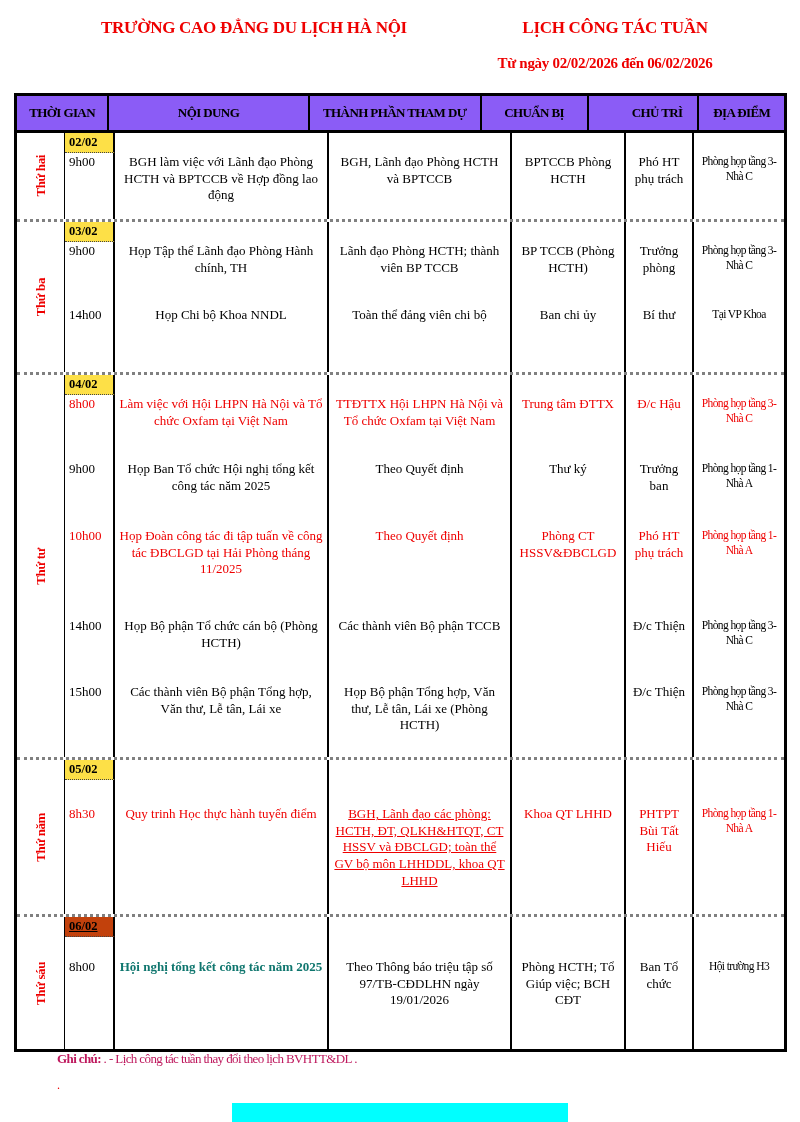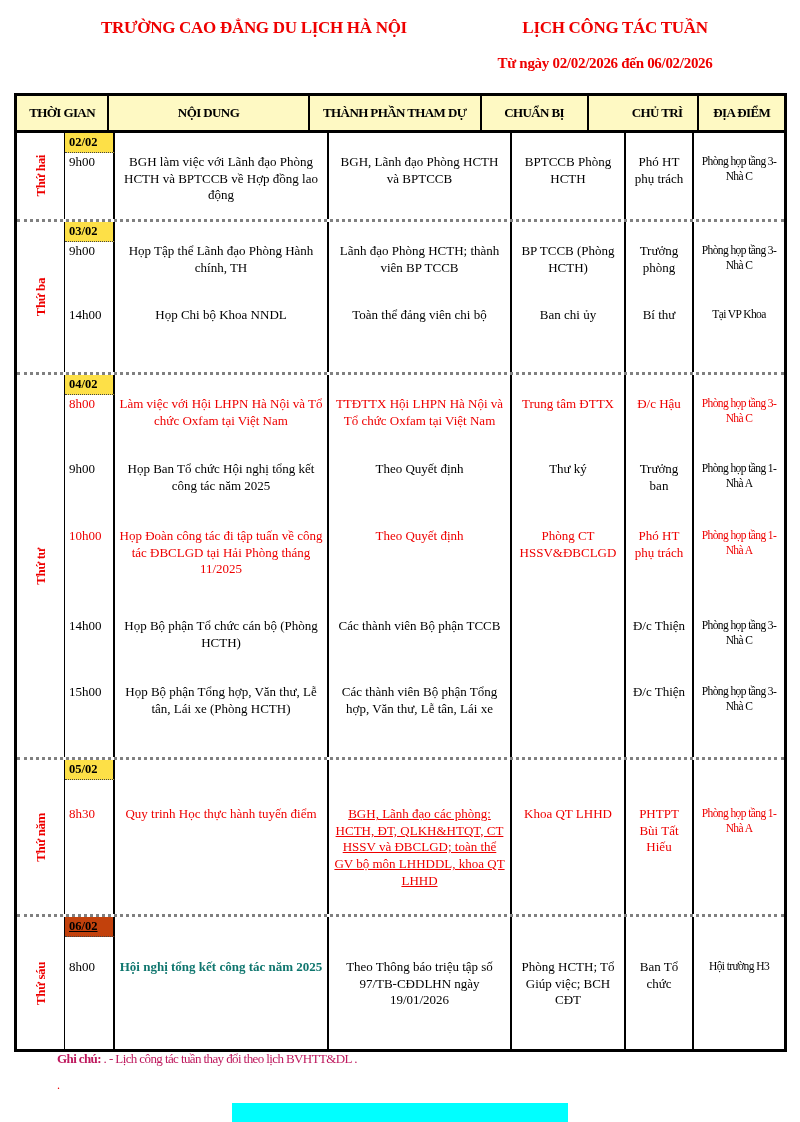--- a/index.html
+++ b/index.html
@@ -10,21 +10,21 @@
   
   .school-title{position:absolute;left:64px;top:18px;width:380px;text-align:center;
     font-size:17px;font-weight:bold;color:#ee0000;letter-spacing:-0.3px;}
   .doc-title{position:absolute;left:505px;top:18px;width:220px;text-align:center;
     font-size:17px;font-weight:bold;color:#ee0000;letter-spacing:-0.3px;}
   .date-range{position:absolute;left:455px;top:55px;width:300px;text-align:center;
     font-size:15px;font-weight:bold;color:#ee0000;letter-spacing:-0.3px;}
   
   .sched-table{position:absolute;left:14px;top:93px;width:773px;box-sizing:border-box;
     border:3px solid #000;background:#fff;}
-  .header-row{display:flex;background:#fef9c3;border-bottom:3px solid #000;height:34px;}
+  .header-row{display:flex;background:#8b5cf6;border-bottom:3px solid #000;height:34px;}
   .header-cell{box-sizing:border-box;border-right:2px solid #000;display:flex;
     align-items:center;justify-content:center;text-align:center;
     font-weight:bold;font-size:13px;letter-spacing:-0.6px;line-height:1.05;padding:1px 2px;}
   .header-cell:last-child{border-right:none;}
   .hc-0{width:98px;}.hc-1{width:214px;}.hc-2{width:183px;}.hc-3{width:114px;}
   .hc-4{width:88px;margin-left:28px;}.hc-5{width:90px;}
   .day-row{display:flex;box-sizing:border-box;}
   .day-row + .day-row{border-top:3px dotted #808080;}
   .day-label-cell{width:48px;box-sizing:border-box;border-right:1px solid #000;
     display:flex;align-items:center;justify-content:center;}
@@ -140,22 +140,22 @@
           <div class="cell center ev-red">Phòng CT HSSV&amp;ĐBCLGD</div>
           <div class="cell center ev-red">Phó HT phụ trách</div>
           <div class="cell loc-cell last ev-red">Phòng họp tầng 1-Nhà A</div>
           <div class="cell time-cell">14h00</div>
           <div class="cell center">Họp Bộ phận Tổ chức cán bộ (Phòng HCTH)</div>
           <div class="cell center">Các thành viên Bộ phận TCCB</div>
           <div class="cell center"></div>
           <div class="cell center">Đ/c Thiện</div>
           <div class="cell loc-cell last">Phòng họp tầng 3-Nhà C</div>
           <div class="cell time-cell">15h00</div>
+          <div class="cell center">Các thành viên Bộ phận Tổng hợp, Văn thư, Lễ tân, Lái xe</div>
           <div class="cell center">Họp Bộ phận Tổng hợp, Văn thư, Lễ tân, Lái xe (Phòng HCTH)</div>
-          <div class="cell center">Các thành viên Bộ phận Tổng hợp, Văn thư, Lễ tân, Lái xe</div>
           <div class="cell center"></div>
           <div class="cell center">Đ/c Thiện</div>
           <div class="cell loc-cell last">Phòng họp tầng 3-Nhà C</div>
         </div>
       </div>
       <div class="day-row">
         <div class="day-label-cell">
           <span class="day-label-text">Thứ năm</span>
         </div>
         <div class="day-grid" style="grid-template-rows: 20px 134px;">

